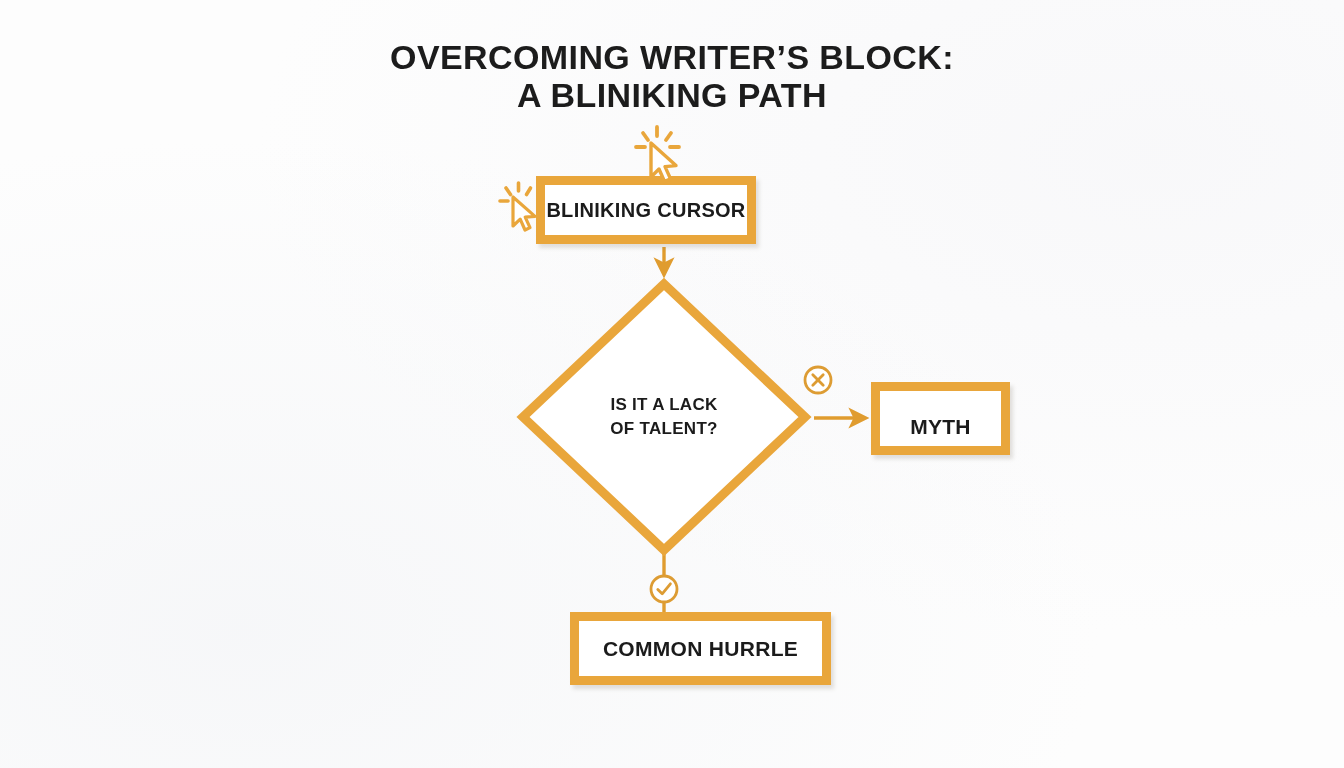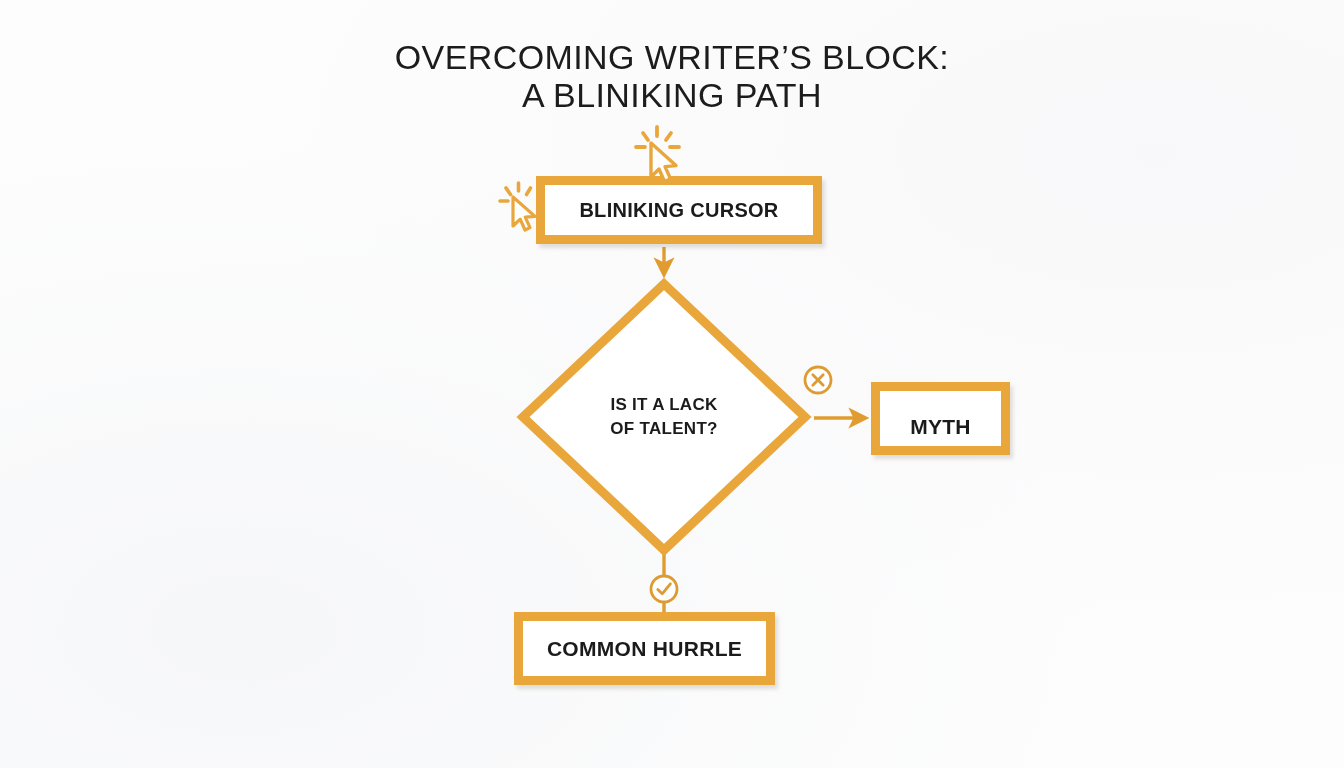--- a/index.html
+++ b/index.html
@@ -32,21 +32,21 @@
     position: absolute;
     left: 0;
     top: 38px;
     width: 1344px;
     text-align: center;
     pointer-events: none;
   }
   .title-line {
     display: block;
     font-family: "Liberation Sans", sans-serif;
-    font-weight: normal;
+    font-weight: bold;
     font-size: 34px;
     letter-spacing: 0.4px;
     color: #1c1c1c;
     line-height: 38px;
   }
 
   
   .node-box {
     position: absolute;
     box-sizing: border-box;
@@ -62,35 +62,35 @@
     font-weight: bold;
     color: #1b1b1b;
     text-align: center;
     line-height: 1.12;
     white-space: pre-line;
   }
 
   #node-start {
     left: 536px;
     top: 176px;
-    width: 286px;
+    width: 220px;
     height: 68px;
   }
   #node-start .node-label { font-size: 20px; letter-spacing: 0.3px; }
 
   #node-myth {
     left: 871px;
     top: 382px;
     width: 139px;
     height: 73px;
   }
   #node-myth .node-label { font-size: 21px; letter-spacing: 0.3px; margin-top: 16px; }
 
   #node-hurdle {
-    left: 514px;
+    left: 570px;
     top: 612px;
     width: 261px;
     height: 73px;
   }
   #node-hurdle .node-label { font-size: 21px; letter-spacing: 0.3px; }
 
   
   #node-decision {
     position: absolute;
     left: 517px;

